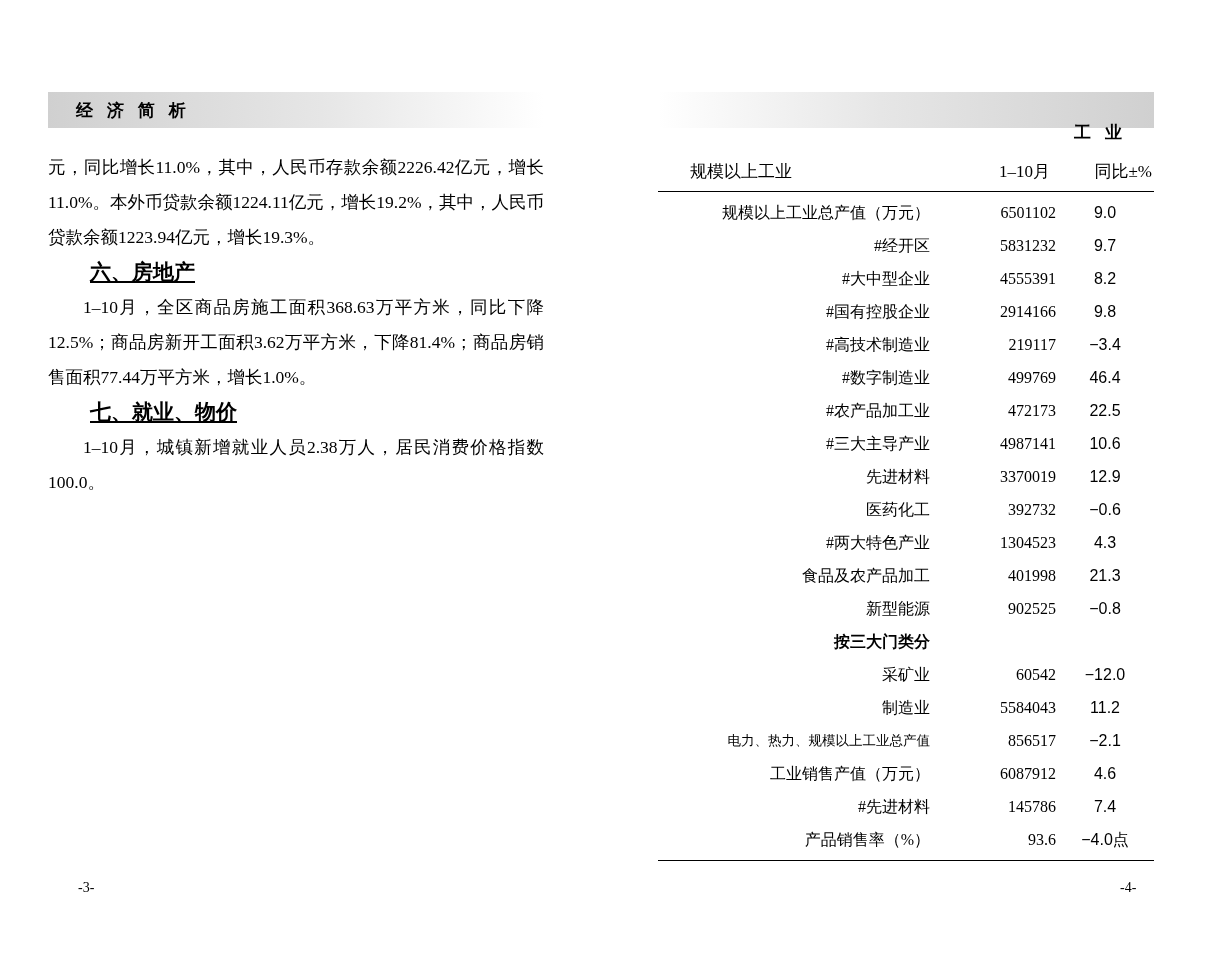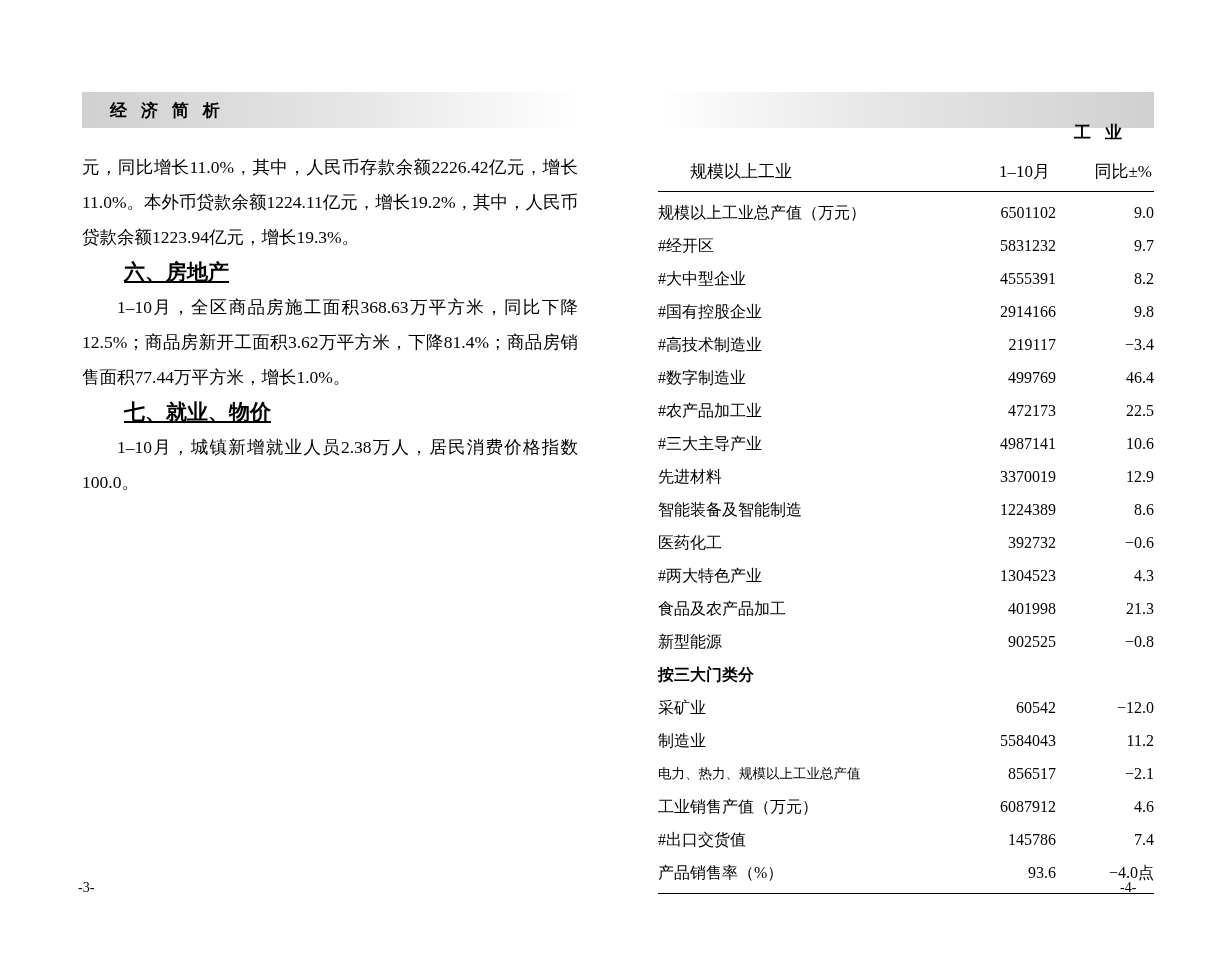--- a/index.html
+++ b/index.html
@@ -17,21 +17,21 @@
   }
   .page {
     position: absolute;
     top: 0; left: 0;
     width: 1218px;
     height: 977px;
   }
   
   .left-page {
     position: absolute;
-    left: 82px;
+    left: 48px;
     top: 92px;
     width: 496px;
   }
   .header-bar {
     height: 36px;
     background: linear-gradient(to right, #d0d0d0 0%, #e6e6e6 55%, #ffffff 100%);
     display: flex;
     align-items: center;
   }
   .header-bar .title {
@@ -114,23 +114,23 @@
     border-bottom: 1.6px solid #000;
   }
   table.stat th.c-name { text-align: left; padding-left: 32px; }
   table.stat th.c-val  { text-align: right; padding-right: 6px; width: 120px;}
   table.stat th.c-pct  { text-align: right; padding-right: 2px; width: 96px;}
   table.stat td {
     padding: 2px 0;
     line-height: 29px;
     white-space: nowrap;
   }
-  td.name   { text-align: left; }
+  td.name   { text-align: right; }
   td.val    { text-align: right; padding-right: 6px; font-family: "Liberation Serif", serif;}
-  td.pct    { text-align: right; padding-right: 2px; font-family: Liberation Serif, serif;}
+  td.pct    { text-align: center; padding-right: 2px; font-family: Liberation Sans, sans-serif;}
   .lvl0 { padding-left: 6px; }
   .lvl1 { padding-left: 28px; }
   .lvl2 { padding-left: 58px; }
   .bold-row td.name { font-weight: bold; }
   .small-name { font-size: 13.5px; }
   tr.last-row td { border-bottom: 1.6px solid #000; padding-bottom: 6px;}
   tr.firstdata td { padding-top: 6px; }
 </style>
 </head>
 <body>
@@ -204,25 +204,20 @@
             <td class="name lvl1">#三大主导产业</td>
             <td class="val">4987141</td>
             <td class="pct">10.6</td>
           </tr>
           <tr>
             <td class="name lvl2">先进材料</td>
             <td class="val">3370019</td>
             <td class="pct">12.9</td>
           </tr>
           <tr>
-            <td class="name lvl2">智能装备及智能制造</td>
-            <td class="val">1224389</td>
-            <td class="pct">8.6</td>
-          </tr>
-          <tr>
             <td class="name lvl2">医药化工</td>
             <td class="val">392732</td>
             <td class="pct">−0.6</td>
           </tr>
           <tr>
             <td class="name lvl1">#两大特色产业</td>
             <td class="val">1304523</td>
             <td class="pct">4.3</td>
           </tr>
           <tr>
@@ -254,21 +249,21 @@
             <td class="name lvl2 small-name">电力、热力、规模以上工业总产值</td>
             <td class="val">856517</td>
             <td class="pct">−2.1</td>
           </tr>
           <tr>
             <td class="name lvl0">工业销售产值（万元）</td>
             <td class="val">6087912</td>
             <td class="pct">4.6</td>
           </tr>
           <tr>
-            <td class="name lvl1">#出口交货值</td>
+            <td class="name lvl1">#先进材料</td>
             <td class="val">145786</td>
             <td class="pct">7.4</td>
           </tr>
           <tr class=" last-row">
             <td class="name lvl0">产品销售率（%）</td>
             <td class="val">93.6</td>
             <td class="pct">−4.0点</td>
           </tr>
         </tbody>
     </table>

